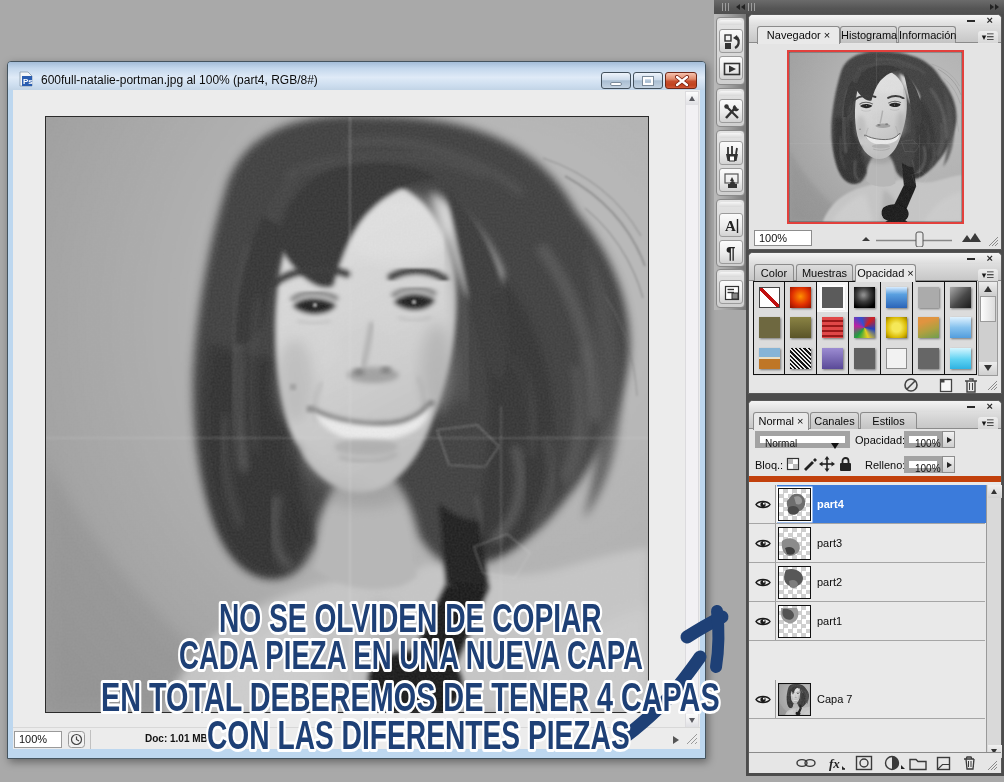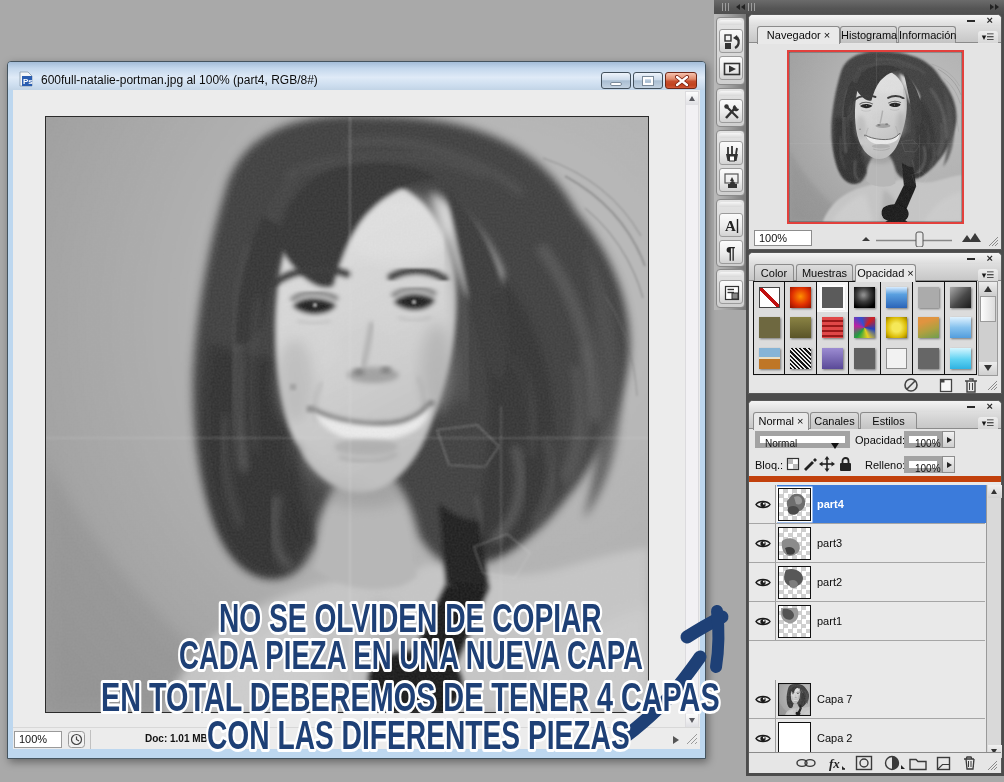--- a/index.html
+++ b/index.html
@@ -523,29 +523,20 @@
     <div class="leye">
             <svg class="abs" style="left:6px;top:14px" width="16" height="11">
               <use href="#eyeic"></use>
             </svg>
           </div>
     <div class="lthumb"><svg width="31" height="31" viewBox="0 0 604 597" preserveAspectRatio="none">
               <use href="#port"></use>
             </svg></div>
     <div class="lname">Capa 7</div>
   </div>
-  <div class="lrow" style="top:237px">
-    <div class="leye">
-            <svg class="abs" style="left:6px;top:14px" width="16" height="11">
-              <use href="#eyeic"></use>
-            </svg>
-          </div>
-    <div class="lthumb"></div>
-    <div class="lname">Capa 2</div>
-  </div>
   <div class="psb" style="left:237px;top:3px;width:15px;height:273px;background:#d9d9d9;border:none;border-left:1px solid #9a9a9a">
    <div class="abs" style="left:1px;top:0;width:14px;height:13px;background:linear-gradient(#f0f0f0,#d2d2d2)"></div>
    <div class="arr" style="left:4px;top:4px;border-left:3.5px solid transparent;border-right:3.5px solid transparent;border-bottom:5px solid #333"></div>
    <div class="abs" style="left:1px;bottom:0;width:14px;height:13px;background:linear-gradient(#f0f0f0,#d2d2d2)"></div>
    <div class="arr" style="left:4px;bottom:4px;border-left:3.5px solid transparent;border-right:3.5px solid transparent;border-top:5px solid #333"></div>
   </div>
  </div>
  <div class="abs" style="left:0;top:351px;width:252px;height:21px;border-top:1px solid #8b8b8b;background:#e6e6e6">
   <svg class="abs" style="left:0;top:0" width="252" height="21">
    <g stroke="#3a3a3a" stroke-width="1.4" fill="none">

